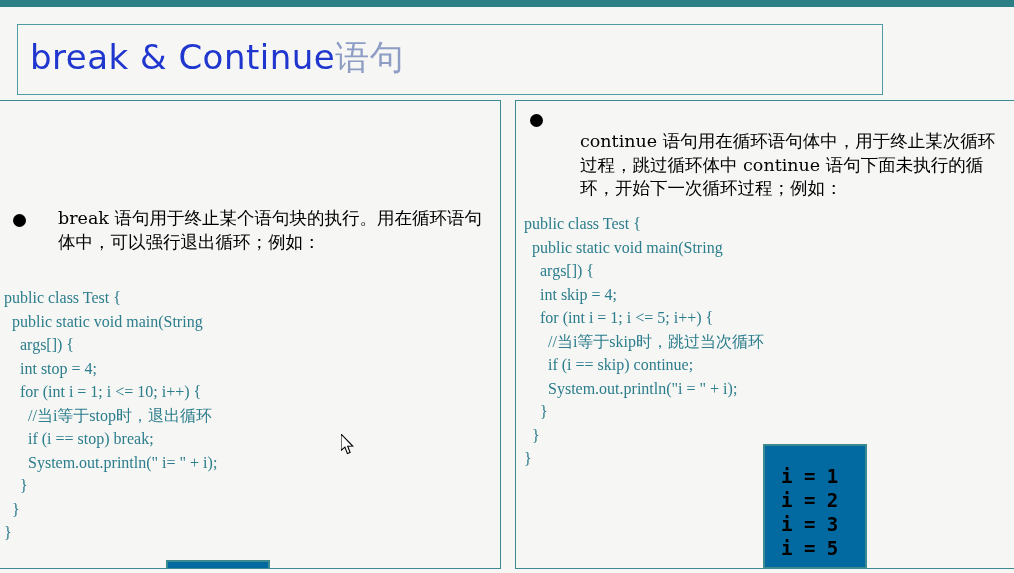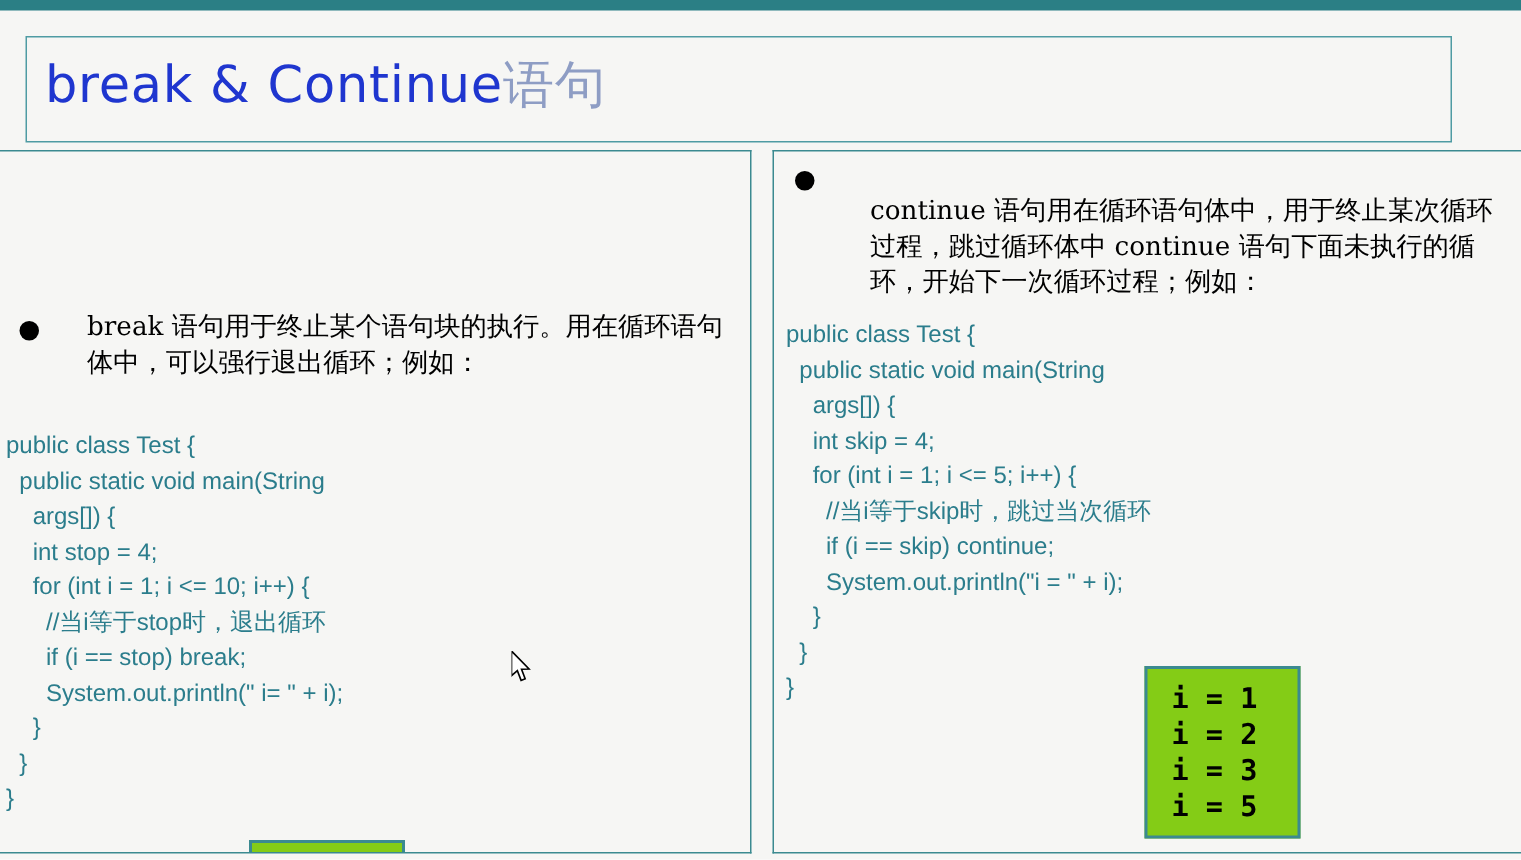--- a/index.html
+++ b/index.html
@@ -27,21 +27,21 @@
     top: 0;
     width: 1014px;
     height: 7px;
     background: #2b7f85;
   }
   
   #title-box {
     position: absolute;
     left: 17px;
     top: 24px;
-    width: 951px;
+    width: 866px;
     height: 71px;
     box-sizing: border-box;
     border: 1px solid #4f9ba3;
     background: #f6f6f4;
   }
   #title-text {
     position: absolute;
     left: 12px;
     top: 9px;
     font-family: "DejaVu Sans", sans-serif;
@@ -84,39 +84,39 @@
   }
   .bullet-text {
     position: absolute;
     font-family: "DejaVu Serif", serif;
     font-size: 17.5px;
     line-height: 23.5px;
     color: #000000;
   }
   .code-block {
     position: absolute;
-    font-family: Liberation Sans, sans-serif;
+    font-family: Liberation Serif, serif;
     font-size: 16px;
     line-height: 23.5px;
     color: #2b7d8c;
     white-space: pre;
   }
   .out-box {
     position: absolute;
     box-sizing: border-box;
     border: 2px solid #3b8a90;
-    background: #84cc16;
+    background: #0369a1;
     font-family: "DejaVu Sans Mono", monospace;
     font-weight: bold;
     font-size: 19px;
     line-height: 24px;
     color: #000000;
     white-space: pre;
     text-align: left;
-    padding: 8px 12px 7px 16px;
+    padding: 18px 12px 7px 16px;
   }
   
   #left-bullet-dot { left: 13px;  top: 113px; }
   #left-bullet-text { left: 58px; top: 106px; width: 430px; }
   #left-code { left: 4px; top: 185px; }
   #left-out { left: 166px; top: 459px; width: 104px; }
   
   #right-bullet-dot { left: 14px;  top: 13px; }
   #right-bullet-text { left: 64px; top: 6px; width: 425px; margin-top: 23px; }
   #right-code { left: 8px; top: 111px; }

